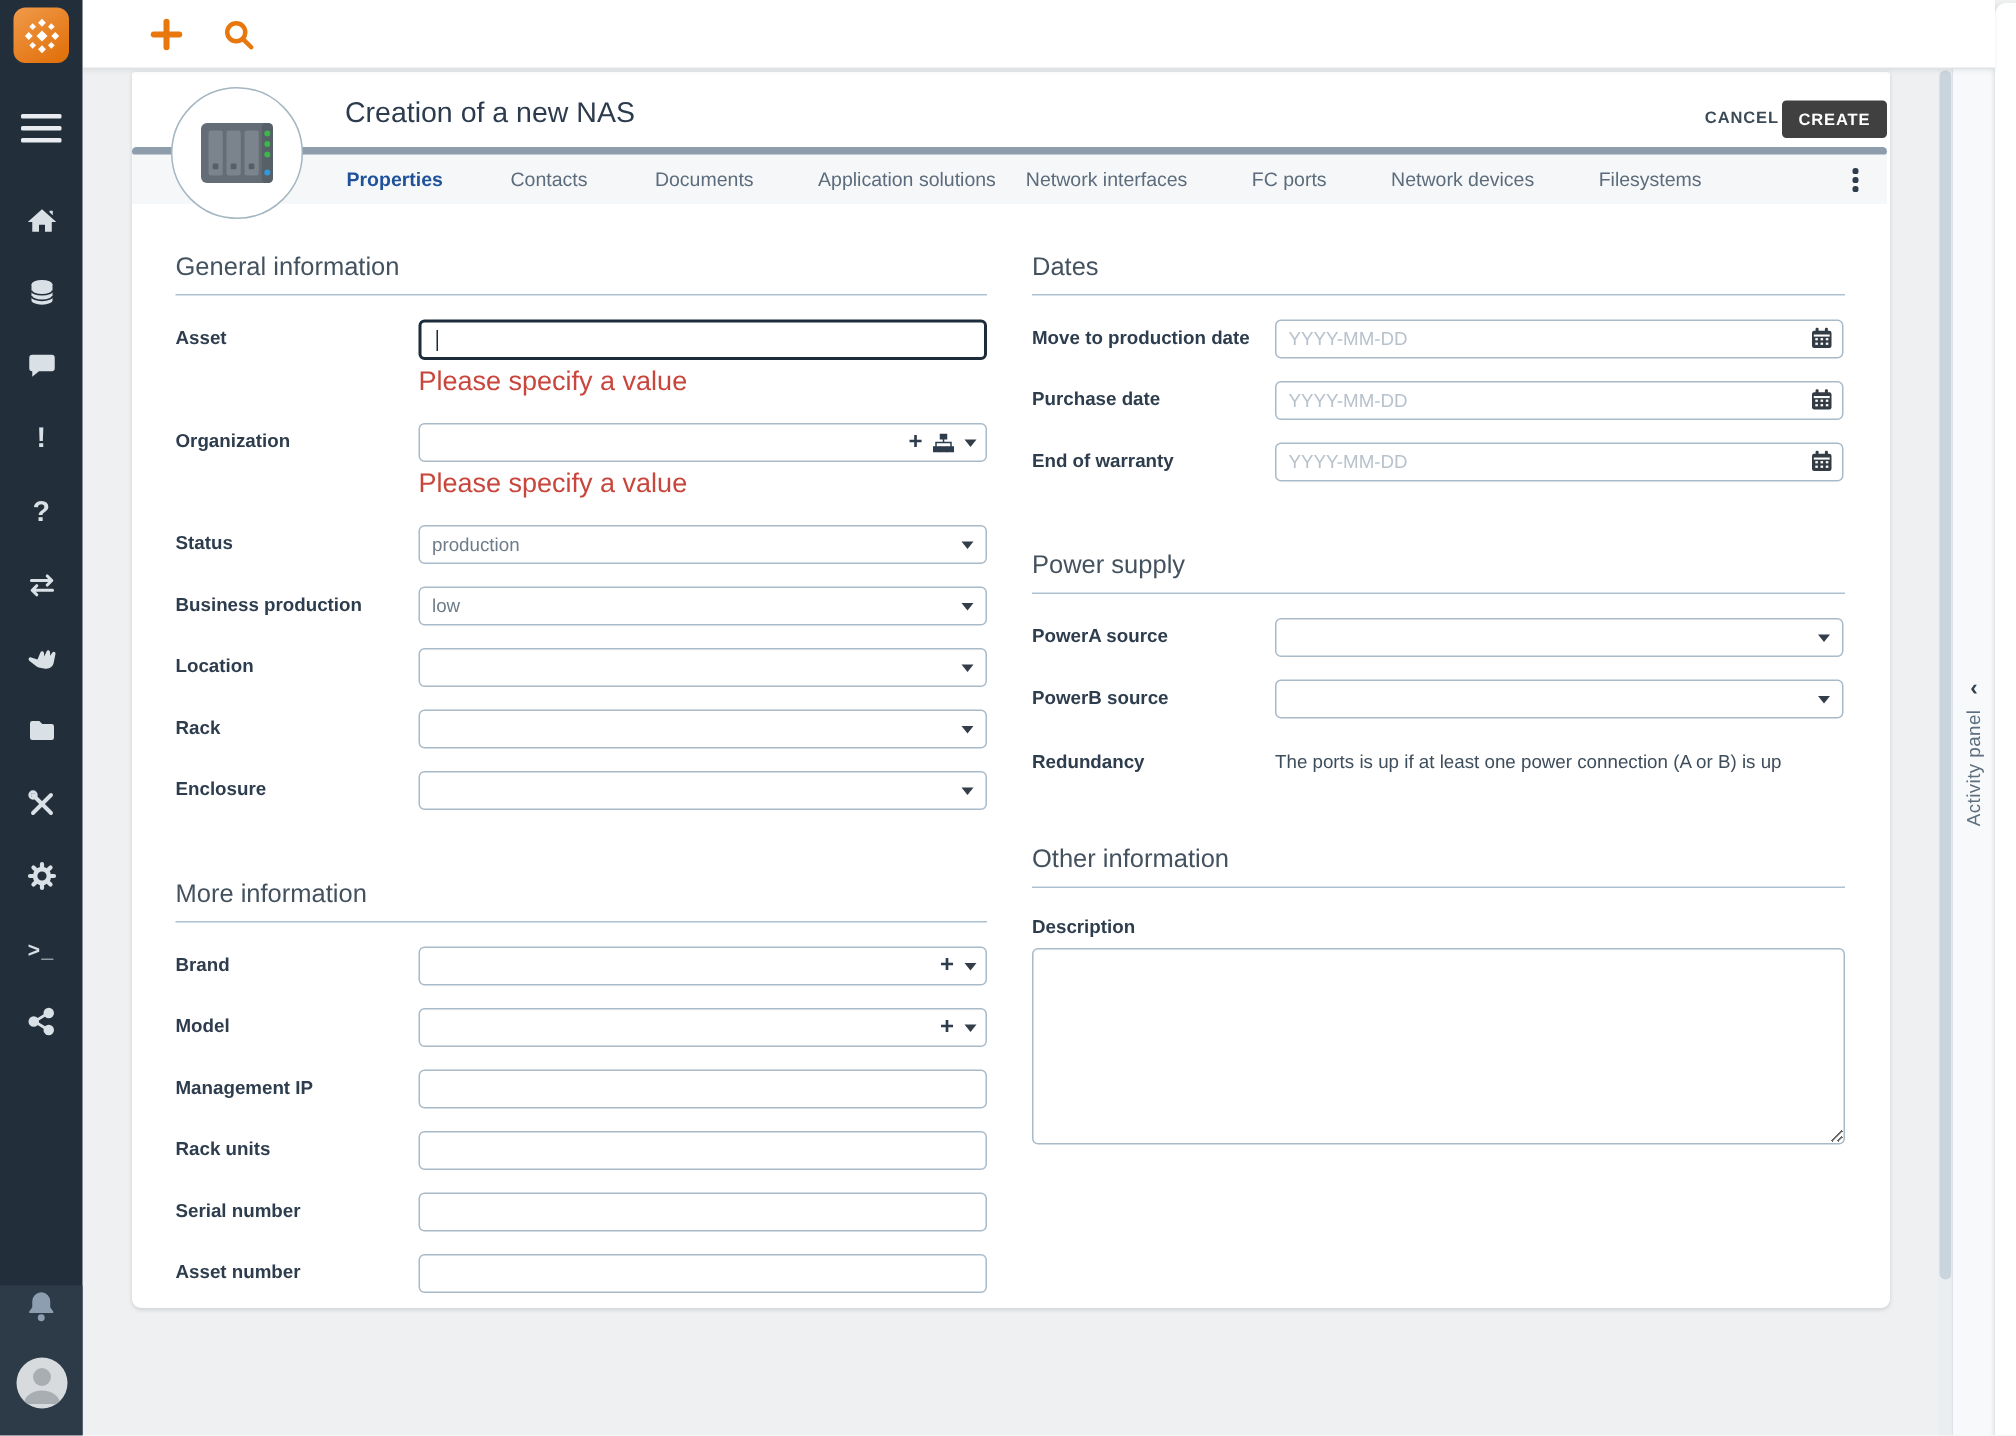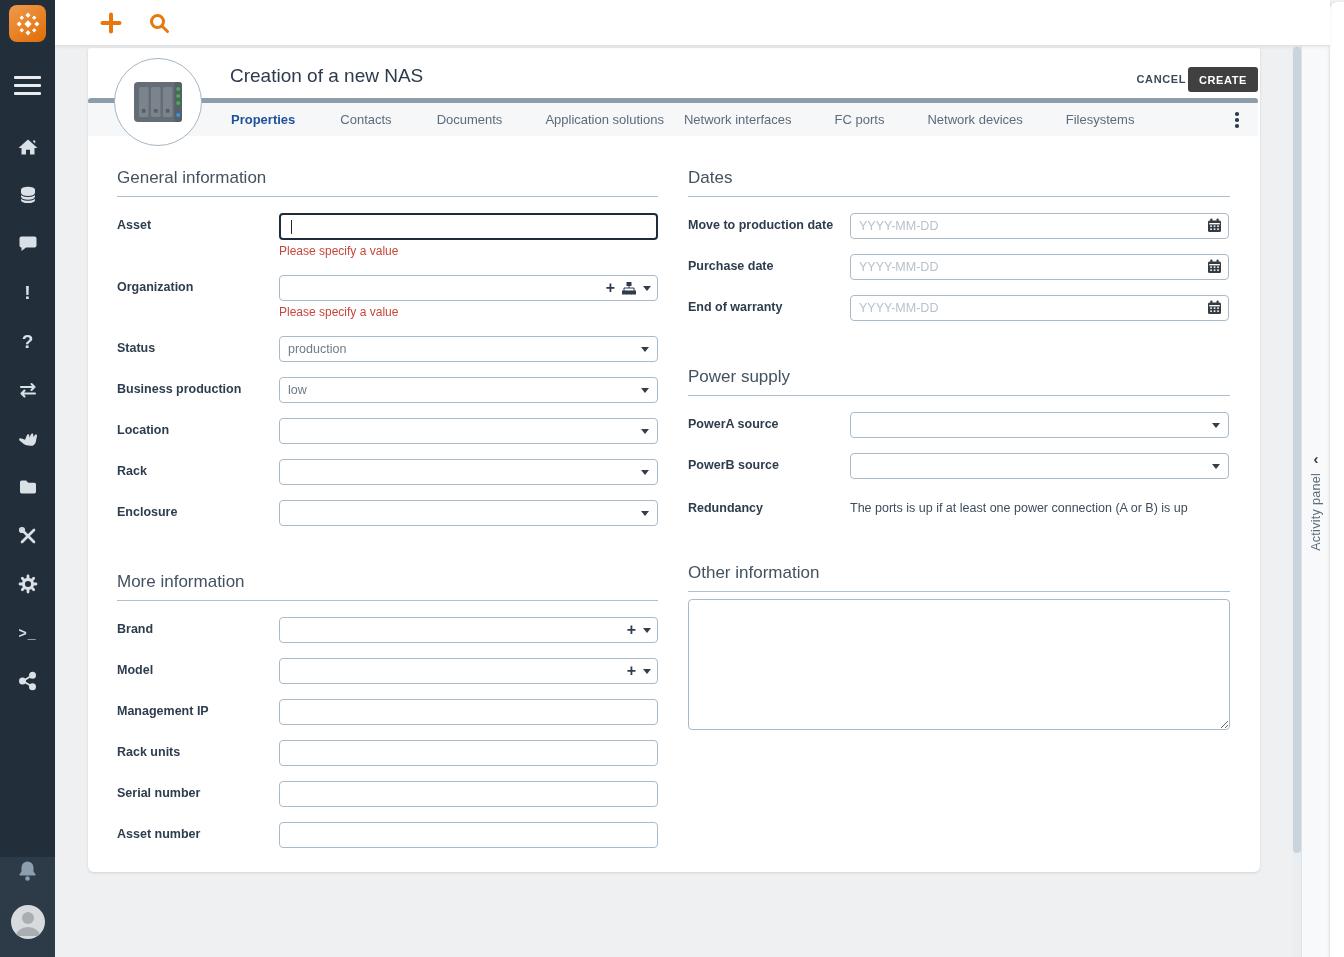--- a/index.html
+++ b/index.html
@@ -69,21 +69,21 @@
   .cursor-caret{display:inline-block;width:1px;height:14px;background:#1b2a38;margin-left:2px;}
   input.tbox{display:block;line-height:24px;}
   input.tbox::placeholder{color:#b7c2cc;opacity:1;}
   .selbox{color:#6e7c89;cursor:pointer;}
   .caret{position:absolute;right:9px;top:11px;width:0;height:0;border-left:4.5px solid transparent;
     border-right:4.5px solid transparent;border-top:5.5px solid #333e49;}
   .infield-icons{position:absolute;right:7px;top:0;height:26px;display:flex;align-items:center;gap:7px;}
   .plus-glyph{font-size:16px;font-weight:bold;color:#2e3d4e;line-height:1;cursor:pointer;}
   .caret-inline{width:0;height:0;border-left:4.5px solid transparent;border-right:4.5px solid transparent;
     border-top:5.5px solid #333e49;cursor:pointer;}
-  .err{margin-top:4px;font-size:12px;color:#c8463c;}
+  .err{margin-top:4px;font-size:18px;color:#c8463c;}
   .cal-ic{position:absolute;right:7px;top:5px;cursor:pointer;}
   .plain-text{padding-top:5px;font-size:12.5px;color:#3e4d5c;width:379px;}
   .descarea{box-sizing:border-box;width:100%;height:131px;border:1px solid #a9bac8;border-radius:4px;
     resize:both;font-family:"Liberation Sans",sans-serif;font-size:12.5px;color:#333;padding:6px 8px;}
   .desc-lbl{margin-top:19px;font-size:12.5px;font-weight:bold;color:#2e3d4e;}
   .desc-wrap{margin-top:7px;}
   .gap-big{margin-top:46px !important;}
 </style>
 </head>
 <body>
@@ -503,19 +503,20 @@
         </div>
       </div>
 
       <div class="row" style="margin-top:17px">
         <div class="lbl">Redundancy</div>
         <div class="plain-text">The ports is up if at least one power connection (A or B) is up</div>
       </div>
 
       <div class="section-h" style="margin-top:48px">Other information</div>
 
+      <div class="desc-lbl">Description</div>
       <div class="desc-wrap">
         <textarea class="descarea" style=""></textarea>
       </div>
     </div>
 
   </div>
 </div>
 
 </body></html>

